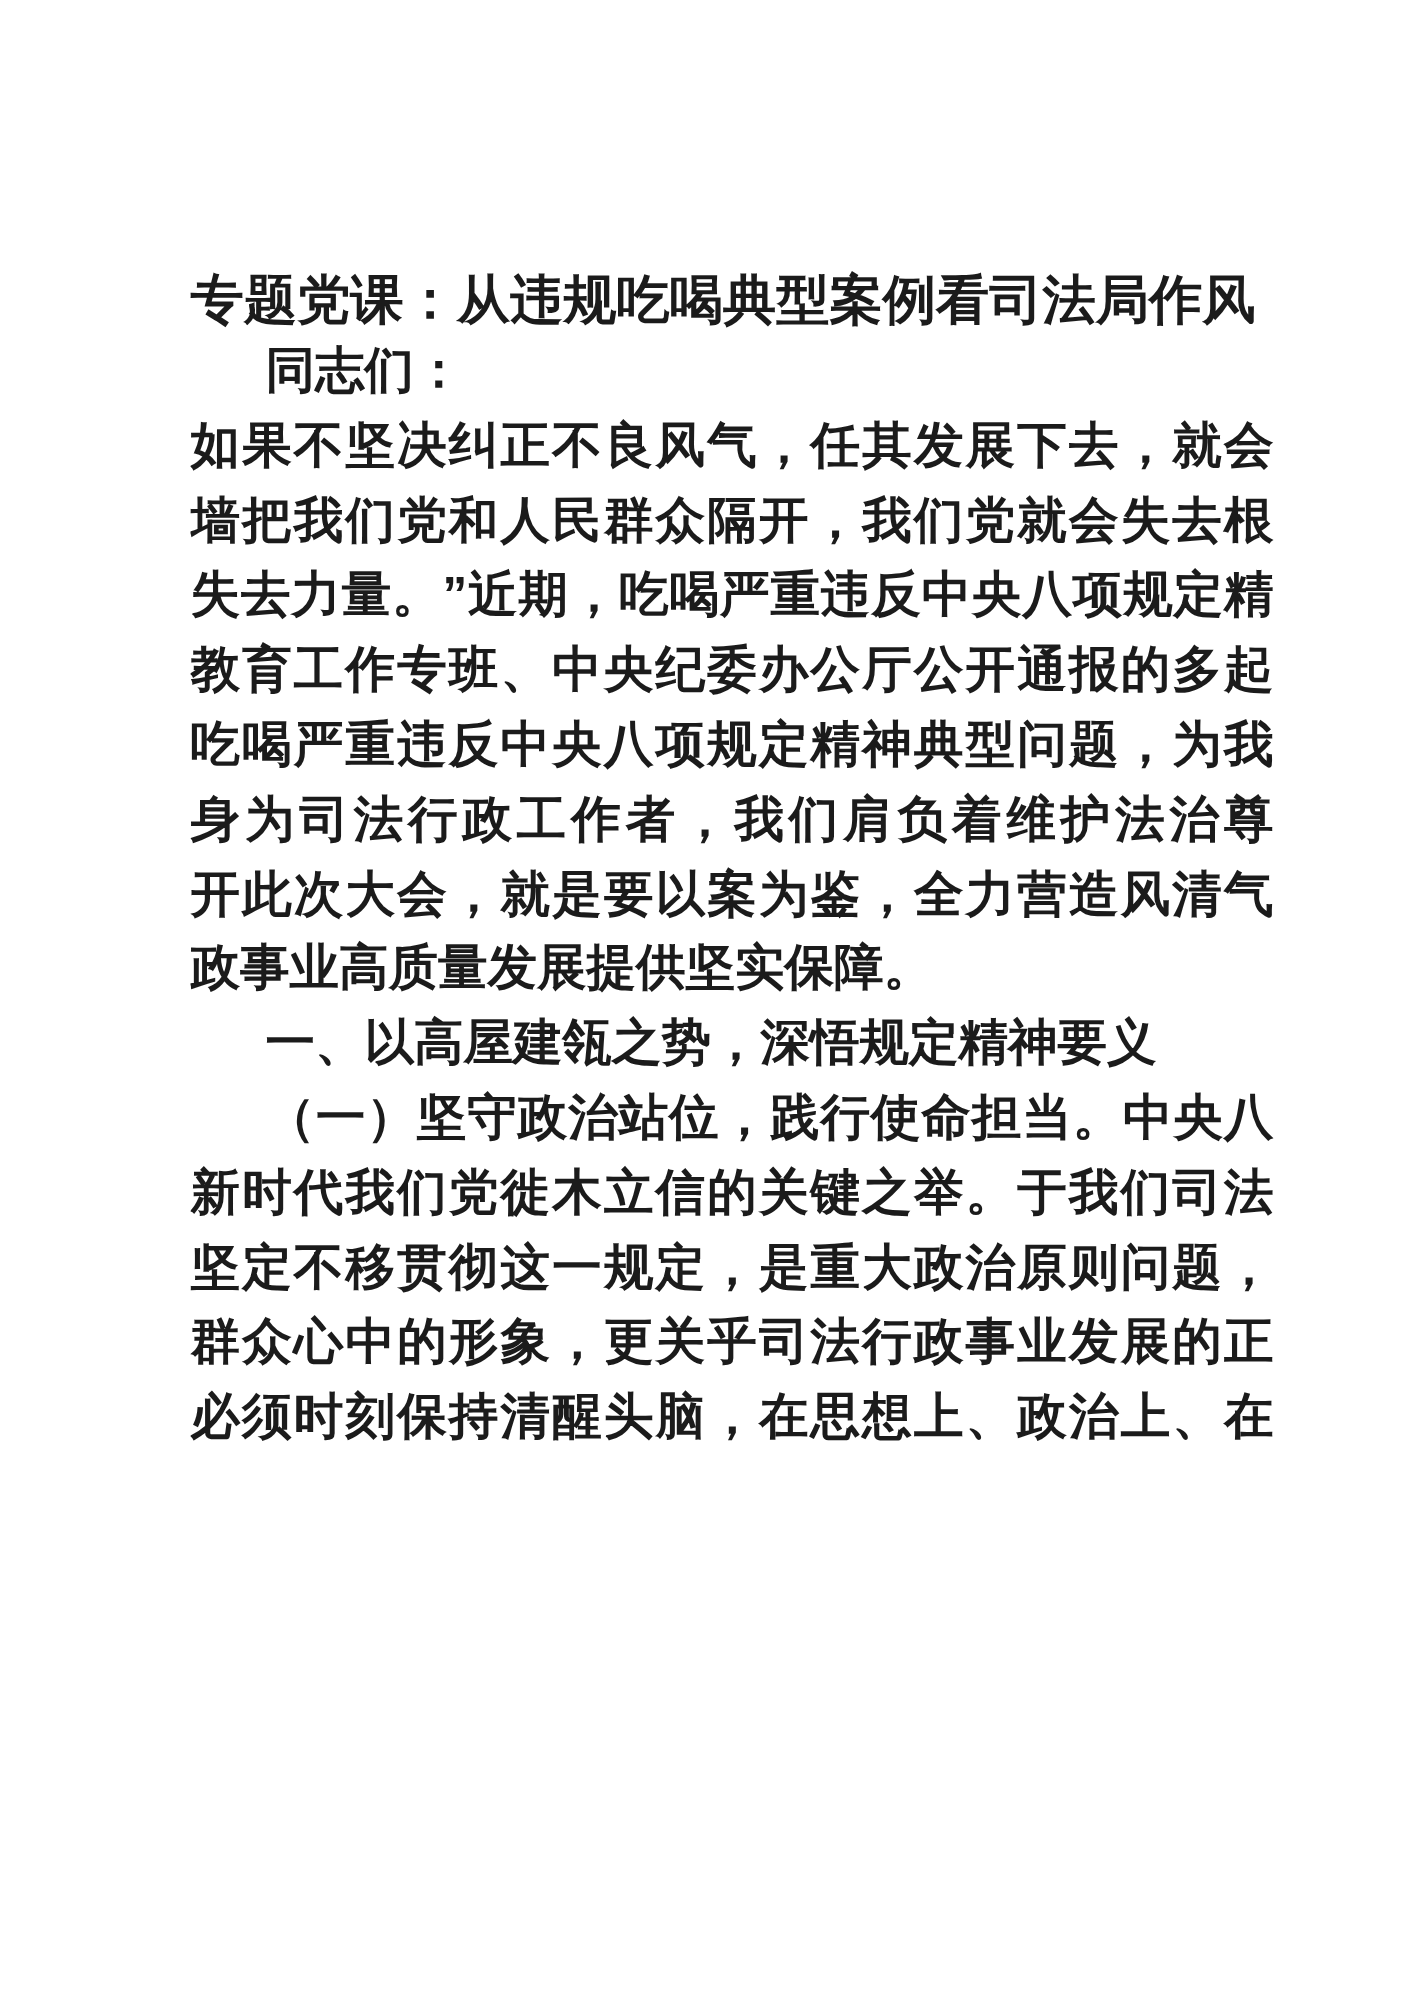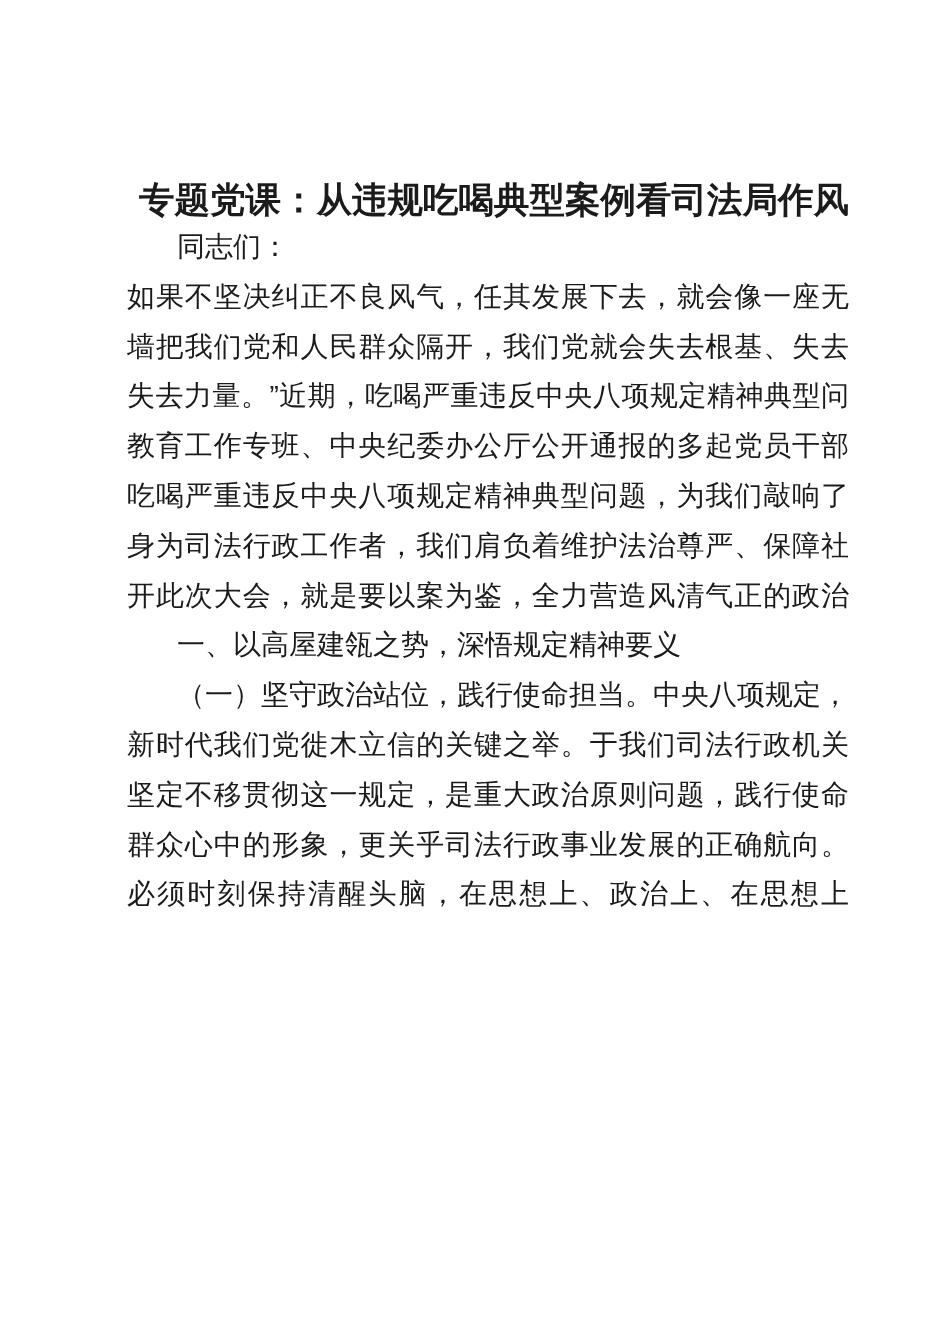--- a/index.html
+++ b/index.html
@@ -20,27 +20,27 @@
     position: absolute;
     left: 127px;
     top: 0;
     width: 722px;
   }
   .title {
     margin-top: 172px;
     font-size: 35.5px;
     font-weight: 700;
     line-height: 56px;
-    text-align: right;
+    text-align: left;
     letter-spacing: 0;
   }
   .doc-body {
     margin-top: -6px;
-    font-size: 28px;
-    font-weight: 400;
+    font-size: 33px;
+    font-weight: 700;
     line-height: 49.8px;
   }
   .para { margin: 0; }
   .ln {
     height: 49.8px;
     overflow: hidden;
     text-align: justify;
     white-space: nowrap;
   }
   .ln.just {
@@ -64,20 +64,21 @@
           <div class="ln indent">同志们：</div>
         </div>
         <div class="para body">
           <div class="ln just">如果不坚决纠正不良风气，任其发展下去，就会像一座无形的</div>
           <div class="ln just">墙把我们党和人民群众隔开，我们党就会失去根基、失去血脉、</div>
           <div class="ln just">失去力量。”近期，吃喝严重违反中央八项规定精神典型问题</div>
           <div class="ln just">教育工作专班、中央纪委办公厅公开通报的多起党员干部违规</div>
           <div class="ln just">吃喝严重违反中央八项规定精神典型问题，为我们敲响了警钟。</div>
           <div class="ln just">身为司法行政工作者，我们肩负着维护法治尊严、保障社会公</div>
           <div class="ln just">开此次大会，就是要以案为鉴，全力营造风清气正的政治生态，</div>
+          <div class="ln">政事业高质量发展提供坚实保障。</div>
         </div>
         <div class="para heading">
           <div class="ln indent">一、以高屋建瓴之势，深悟规定精神要义</div>
         </div>
         <div class="para body">
           <div class="ln just indent">（一）坚守政治站位，践行使命担当。中央八项规定，是</div>
           <div class="ln just">新时代我们党徙木立信的关键之举。于我们司法行政机关而言，</div>
           <div class="ln just">坚定不移贯彻这一规定，是重大政治原则问题，践行使命担当</div>
           <div class="ln just">群众心中的形象，更关乎司法行政事业发展的正确航向。我们</div>
           <div class="ln just">必须时刻保持清醒头脑，在思想上、政治上、在思想上 XXX</div>

